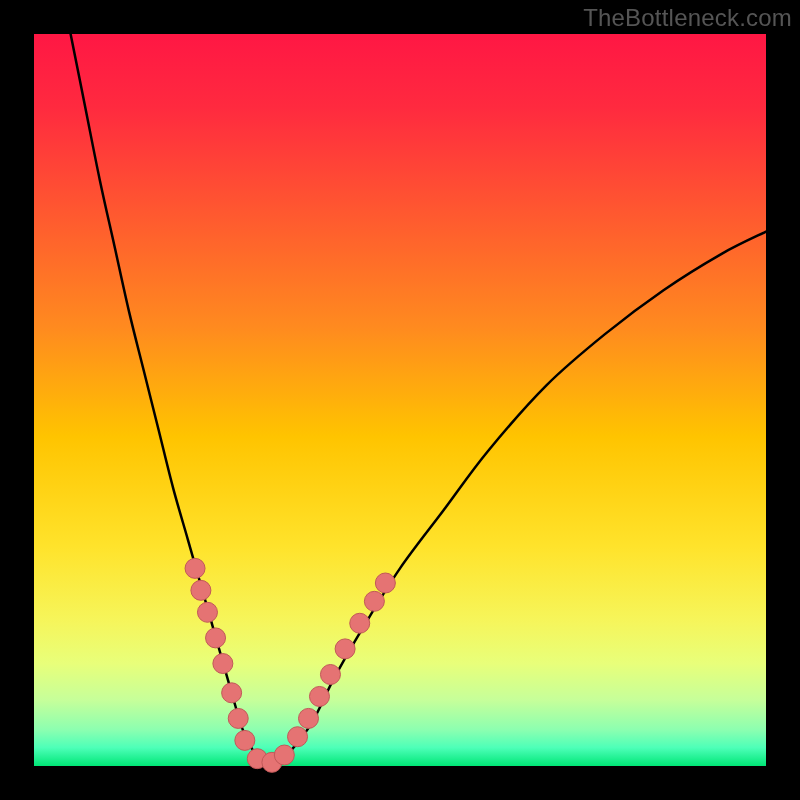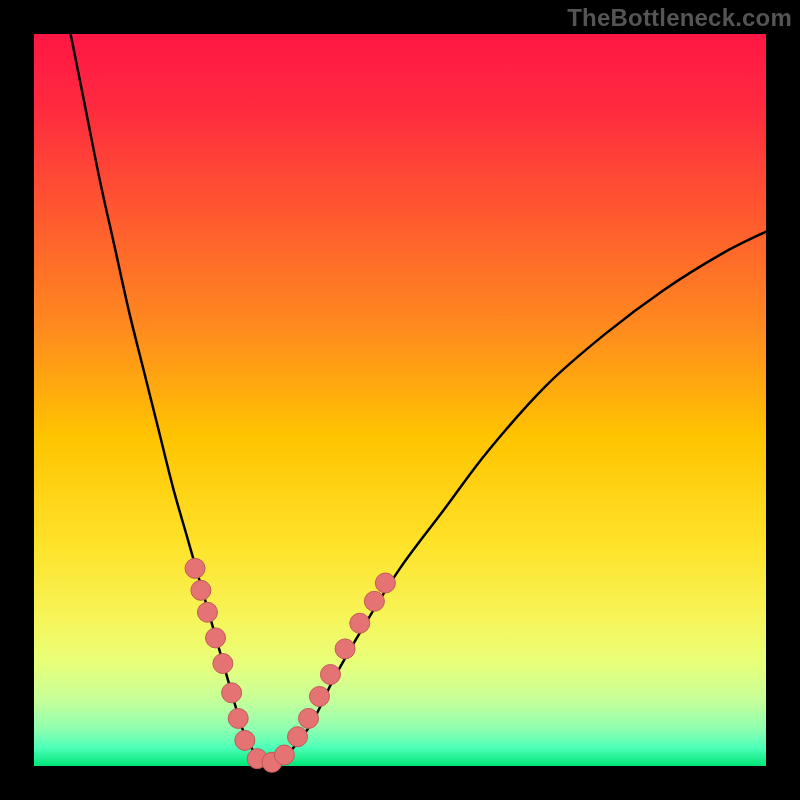--- a/index.html
+++ b/index.html
@@ -23,21 +23,21 @@
   .gradient-bg {
     position: absolute;
     inset: 0;
   }
   .watermark {
     position: absolute;
     top: 4px;
     right: 8px;
     font-family: Arial, Helvetica, sans-serif;
     font-size: 24px;
-    font-weight: 700;
+    font-weight: 400;
     color: #555;
     letter-spacing: 0.2px;
     user-select: none;
   }
   svg.curve-layer {
     position: absolute;
     inset: 0;
     width: 100%;
     height: 100%;
     overflow: visible;

